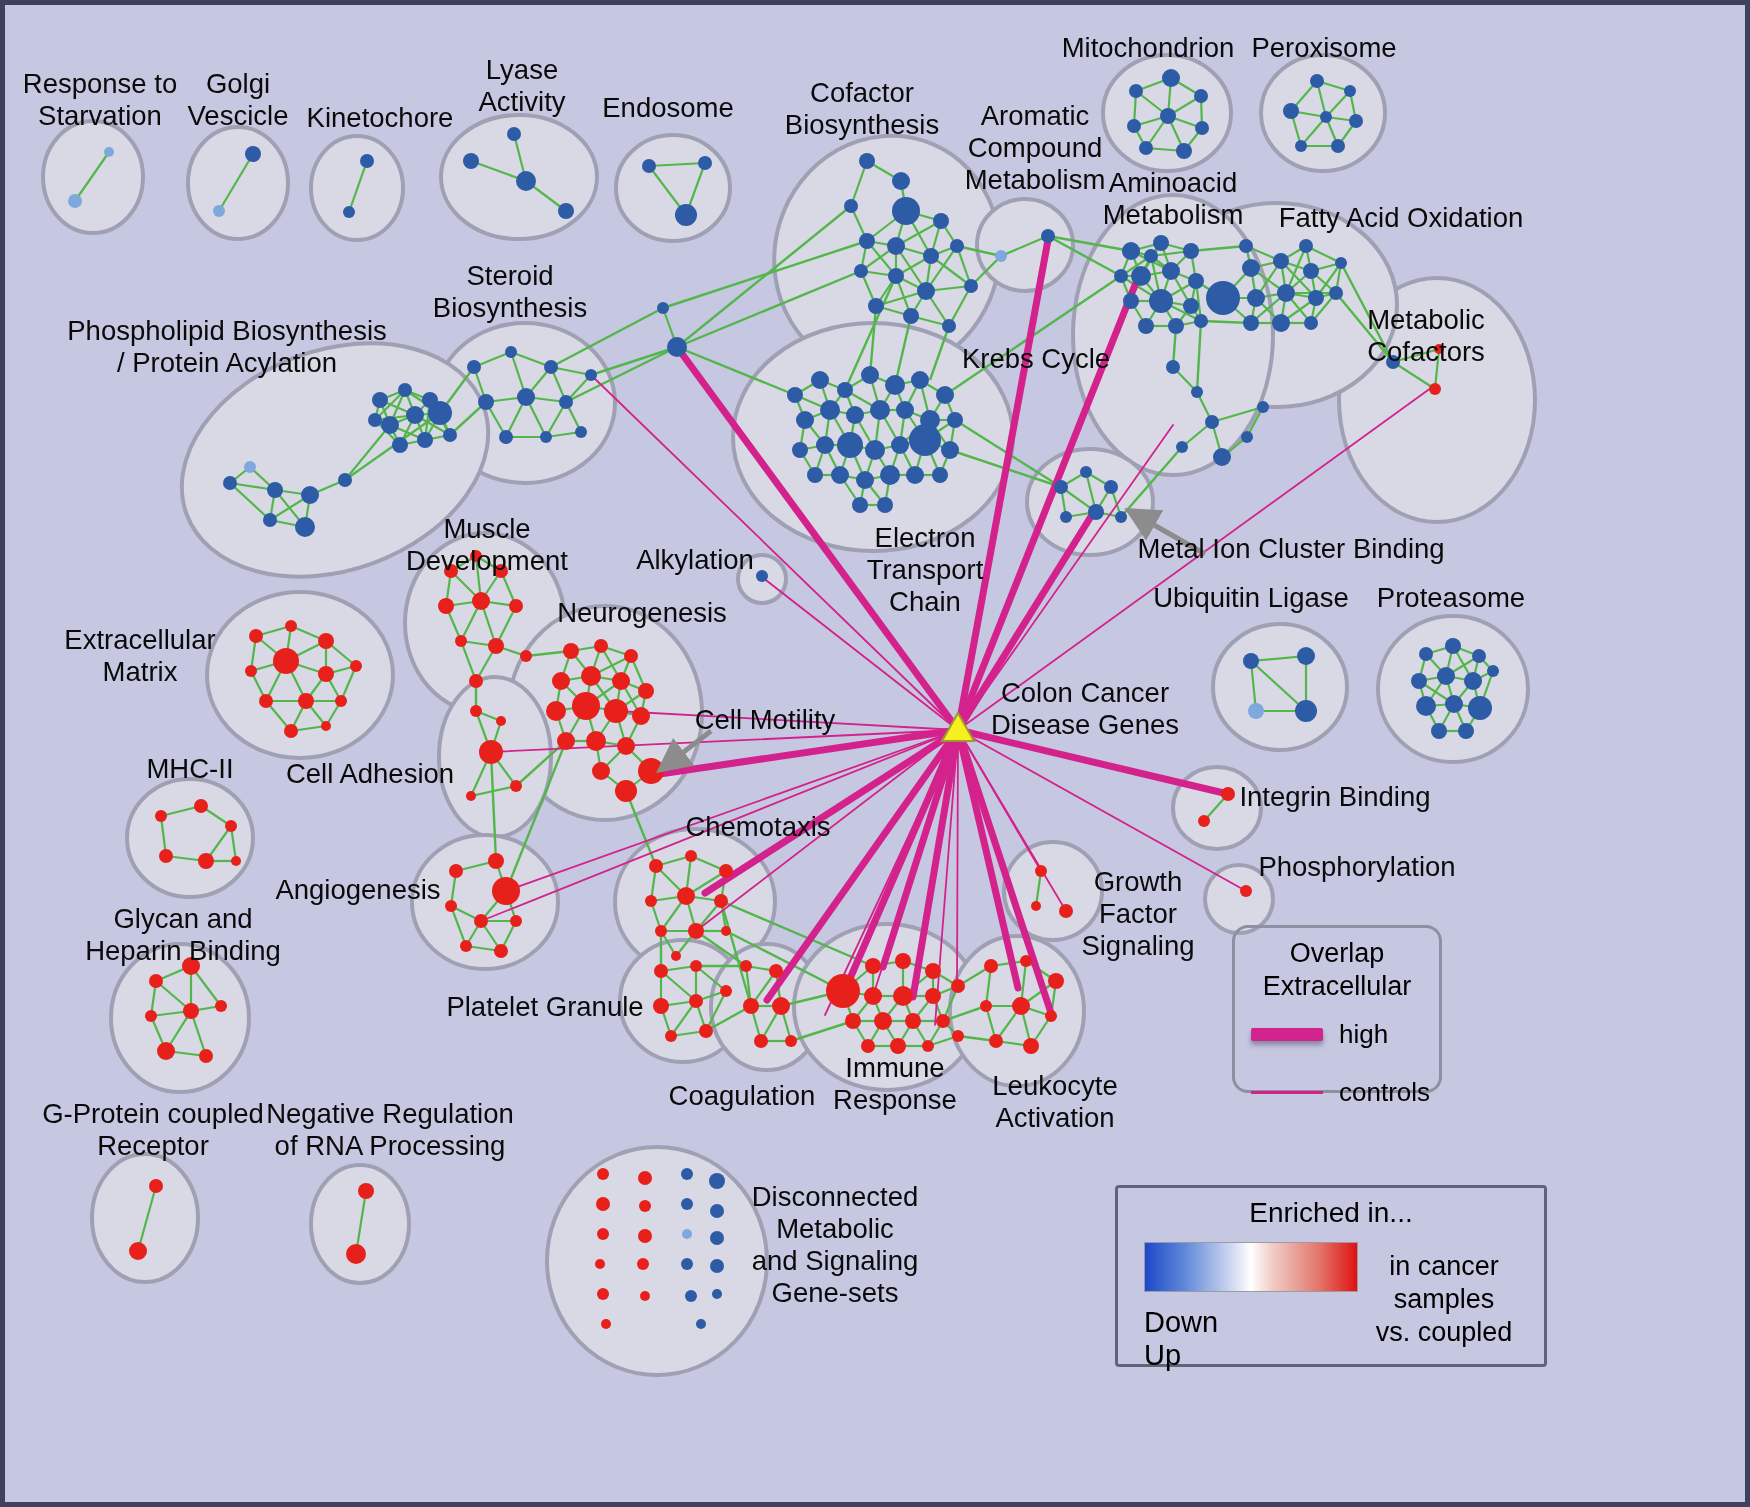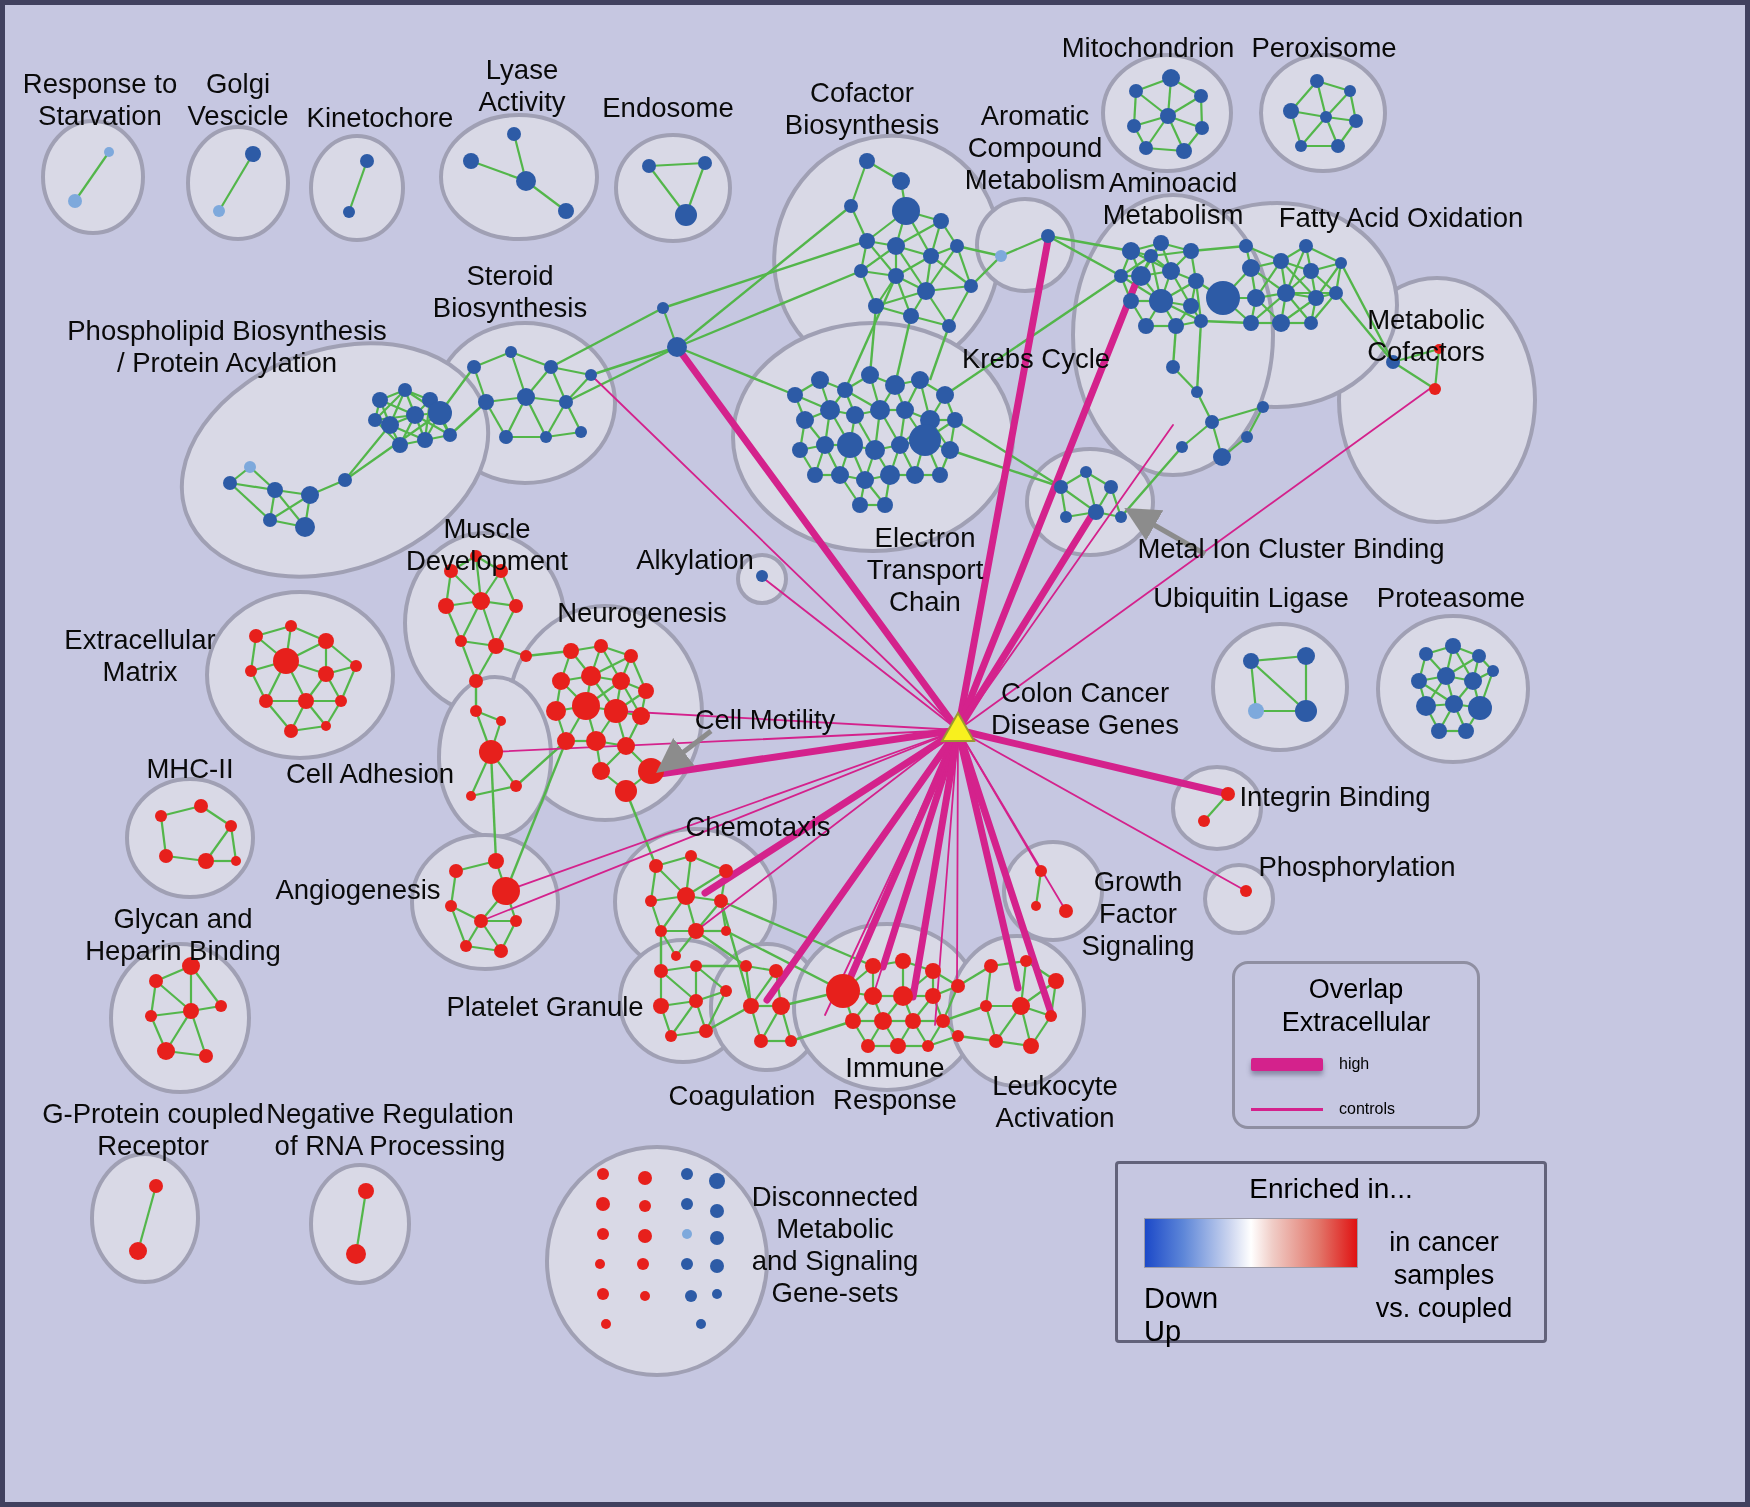--- a/index.html
+++ b/index.html
@@ -5,31 +5,31 @@
   html,body{margin:0;padding:0;}
   body{background:#9a9ab0;font-family:"Liberation Sans",sans-serif;}
   .page{
     position:relative;width:1750px;height:1507px;background:#c6c7e1;
     border:5px solid #41415f;box-sizing:border-box;overflow:hidden;
   }
   #net{position:absolute;left:0;top:0;}
   #net text{font-family:"Liberation Sans",sans-serif;font-size:27.5px;fill:#0a0a0a;}
   .legend{position:absolute;color:#000;}
   .legend-overlap{
-    left:1227px;top:956px;width:248px;height:168px;
+    left:1227px;top:920px;width:210px;height:168px;
     border:3.5px solid #8f8fa2;border-radius:16px;box-sizing:border-box;
   }
   .lg-title{text-align:center;font-size:27px;line-height:33px;}
   .lg-title.first{margin-top:9px;}
-  .lg-row{display:flex;align-items:center;gap:16px;margin:16px 0 0 16px;font-size:16px;}
+  .lg-row{display:flex;align-items:center;gap:16px;margin:16px 0 0 16px;font-size:26px;}
   .lg-row.second{margin-top:27px;}
   .bar-high{width:72px;height:13px;background:#d4228c;border-radius:2px;box-shadow:0 4px 5px rgba(60,60,90,.45);}
   .bar-mod{width:72px;height:3px;background:#d4228c;}
   .legend-enriched{
-    left:1110px;top:1156px;width:432px;height:182px;
+    left:1110px;top:1180px;width:432px;height:182px;
     border:3.5px solid #62627a;border-radius:4px;box-sizing:border-box;
   }
   .lg-title2{text-align:center;font-size:28px;margin-top:9px;}
   .le-body{display:flex;margin-top:13px;padding:0 14px 0 26px;}
   .le-left{width:214px;}
   .grad-bar{height:48px;border:1px solid #9a9aa8;
     background:linear-gradient(90deg,#1c49c8 0%,#5d86d8 18%,#ccd5ef 40%,#ffffff 50%,#f0cdc7 60%,#e2766a 82%,#e01212 100%);}
   .le-ends{display:flex;justify-content:space-between;font-size:29px;margin-top:14px;flex-direction:column;}
   .le-note{flex:1;text-align:center;font-size:27px;line-height:33px;margin-top:8px;}
 </style>

